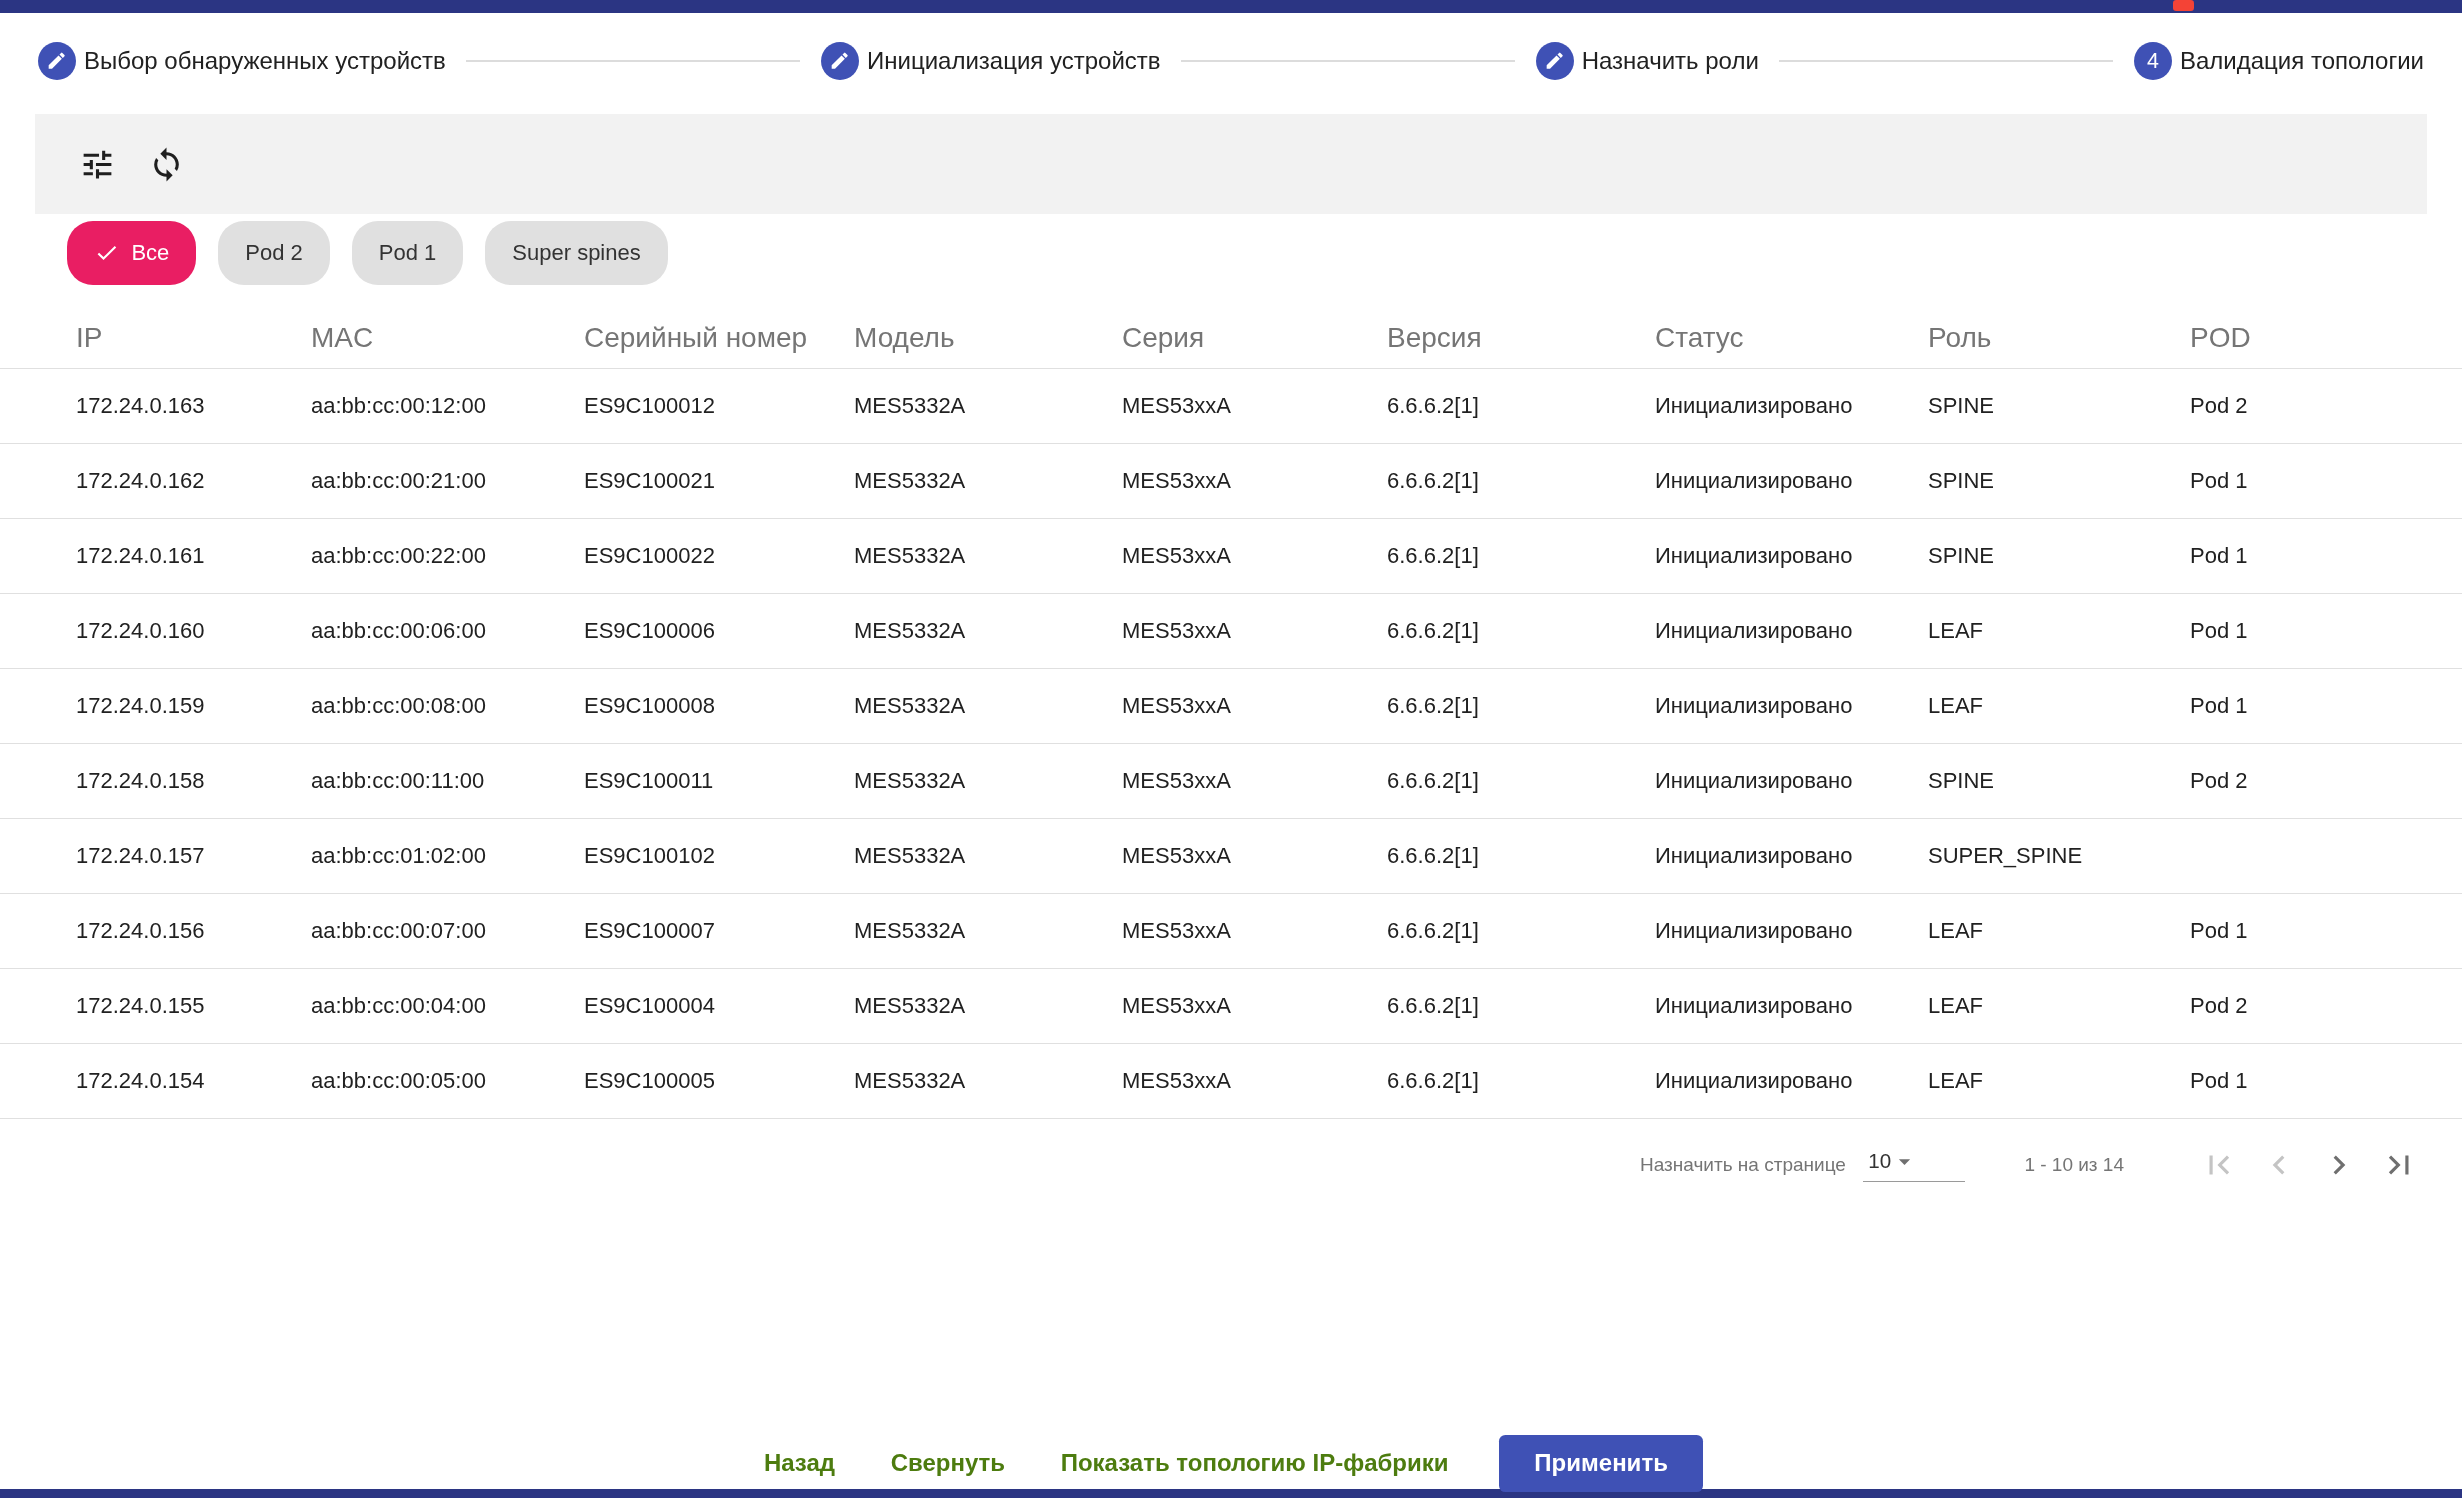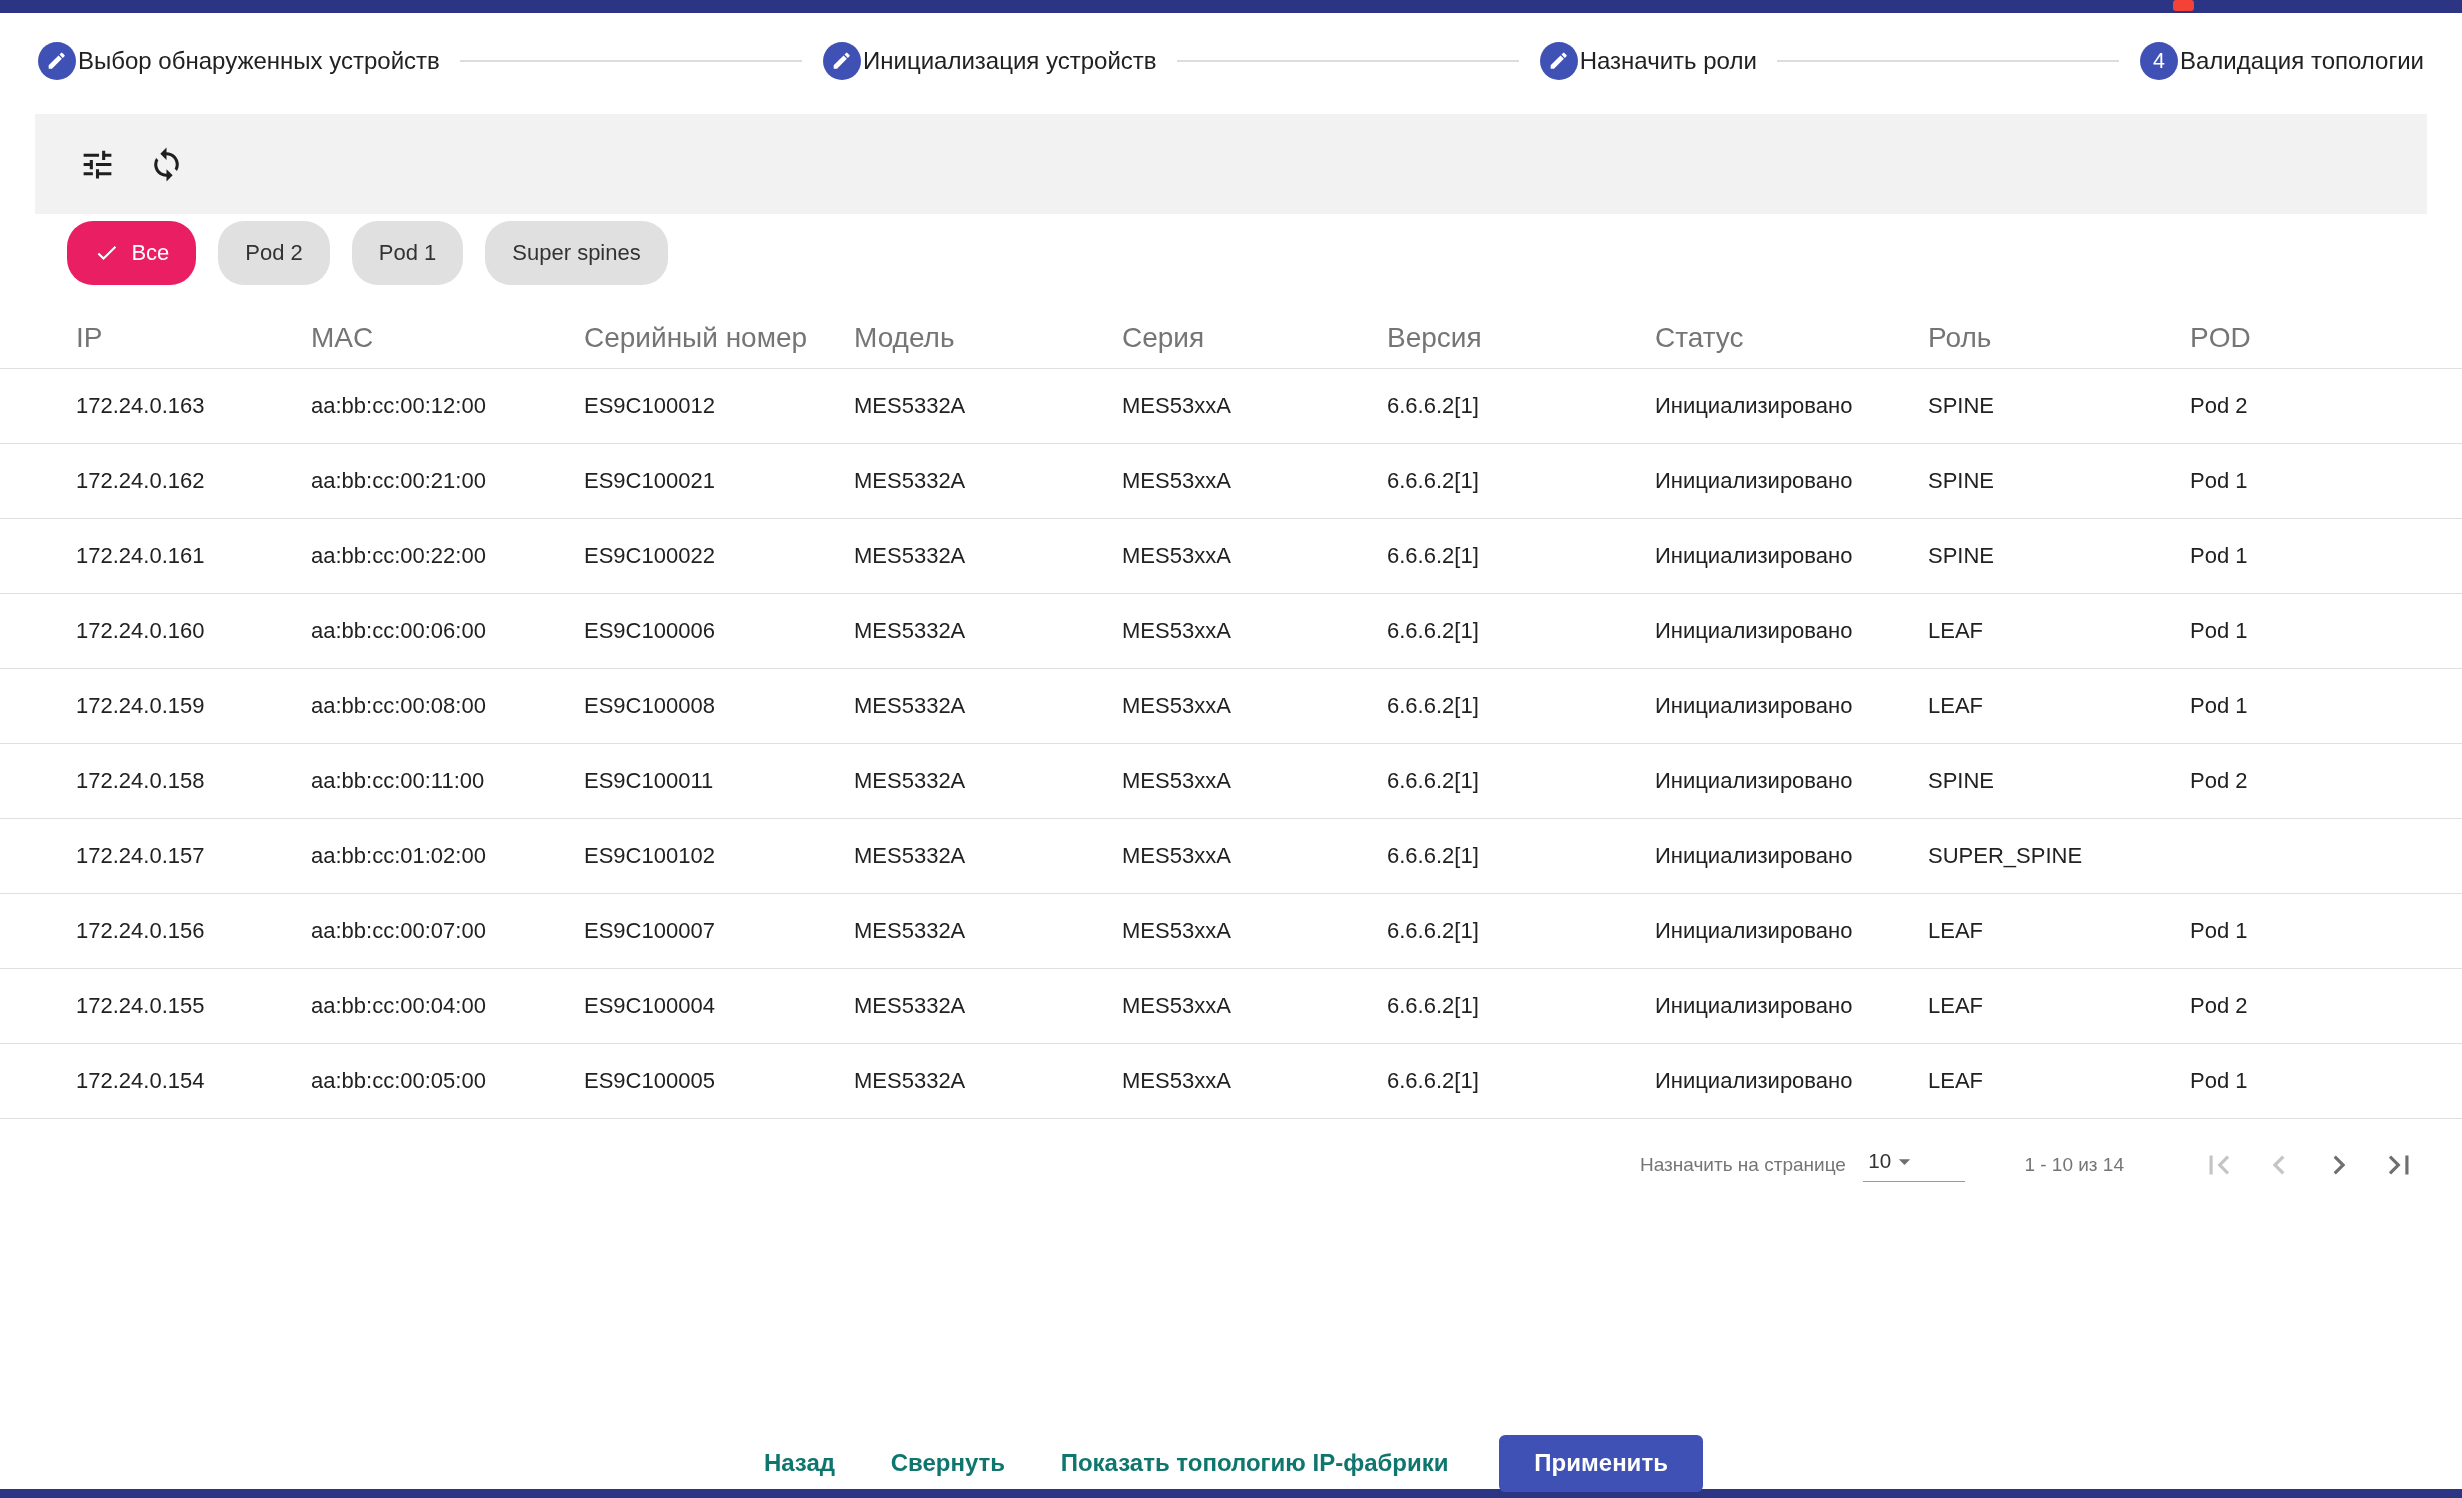--- a/index.html
+++ b/index.html
@@ -11,21 +11,21 @@
     color: var(--text-primary, #212121);
   }
 
   .top-badge { position: absolute; top: 0; left: 2173px; width: 20.6px; height: 11px; border-radius: 3.2px;
     background: var(--badge-red, #f44336); }
 
   .panel { position: absolute; top: 12.7px; left: 0; width: 2462px; height: 1476px; background: #ffffff; }
 
   
   .stepper { display: flex; align-items: center; height: 97px; padding: 0 38px; }
-  .step { display: flex; align-items: center; gap: 2px; cursor: pointer; flex: none; }
+  .step { display: flex; align-items: center; gap: 8px; cursor: pointer; flex: none; }
   .step-circle { width: 38px; height: 38px; border-radius: 50%; background: var(--primary, #3f51b5);
     color: #fff; display: flex; align-items: center; justify-content: center; font-size: 21.4px; flex: none; }
   .step-circle svg { width: 21.4px; height: 21.4px; fill: #fff; display: block; }
   .step-label { font-size: 24px; white-space: nowrap; color: var(--text-primary, #212121); }
   .connector { flex: 1 1 auto; height: 1.6px; background: #dcdcdc; margin: 0 20.6px; min-width: 32px; }
 
   
   .toolbar { margin: 4.8px 35px 0; height: 100px; background: var(--toolbar-bg, #f2f2f2);
     display: flex; align-items: center; padding-left: 44px; gap: 32px; }
   .icon-btn { width: 37px; height: 37px; padding: 0; border: none; background: none; color: #1f1f1f; cursor: pointer; }
@@ -59,21 +59,21 @@
   .range { margin-left: 59px; }
   .pg-nav { display: flex; align-items: center; gap: 22px; margin-left: 76px; }
   .pg-btn { width: 38px; height: 38px; border: none; background: none; padding: 0; color: #6f6f6f; cursor: pointer; }
   .pg-btn.disabled { color: #c4c4c4; cursor: default; }
   .pg-btn .icon, .pg-btn svg { display: block; width: 100%; height: 100%; fill: currentColor; }
 
   
   .footer { position: absolute; left: 0; right: 0; bottom: -3.2px; display: flex; align-items: center;
     justify-content: center; gap: 46px; }
   .text-btn { border: none; background: none; font-family: inherit; font-size: 24px; font-weight: 700;
-    color: #0f766e; cursor: pointer; padding: 0 4.8px; white-space: nowrap; }
+    color: #4d7c0f; cursor: pointer; padding: 0 4.8px; white-space: nowrap; }
   .apply-btn { border: none; font-family: inherit; font-size: 24px; font-weight: 700; color: #ffffff;
     background: var(--primary, #3f51b5); height: 57px; padding: 0 35px; border-radius: 6.3px; cursor: pointer;
     white-space: nowrap; }
 </style>
 </head>
 <body>
 
 <div class="top-badge"></div>
 
 <div class="panel">

